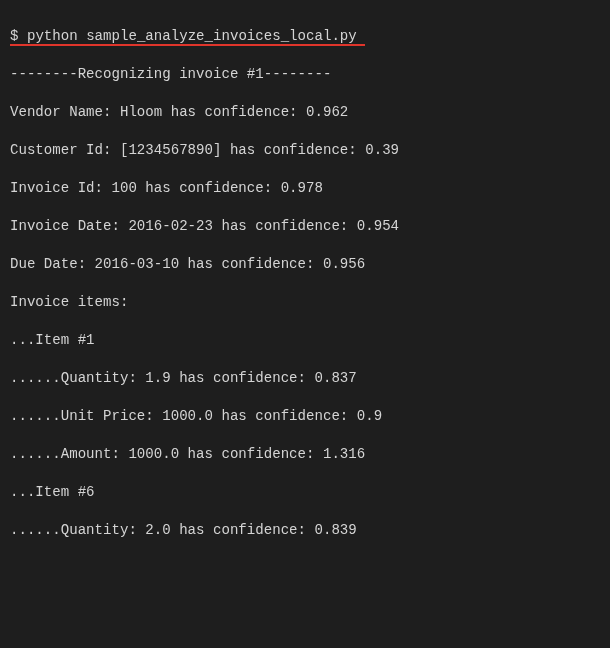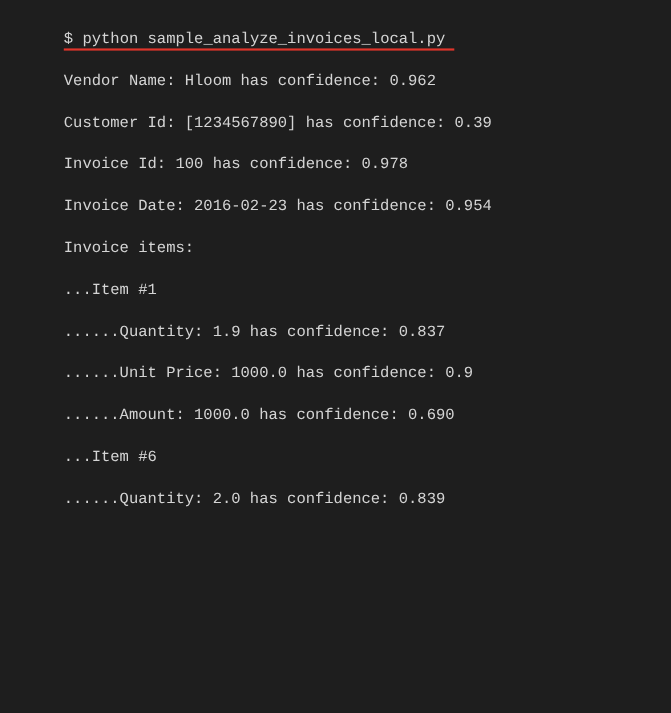--- a/index.html
+++ b/index.html
@@ -26,37 +26,38 @@
     color: #d4d4d4;
   }
   .underline {
     border-bottom: 2.5px solid #e0352b;
     padding-bottom: 0px;
     display: inline-block;
     line-height: 15px;
   }
   .line {
     display: block;
-    margin-left: 48px;
   }
 </style>
 </head>
 <body>
 
 <div class="terminal">
 <span class="line"><span class="underline"><span class="prompt-symbol">$</span> <span class="command">python sample_analyze_invoices_local.py</span> </span></span>
+<span class="line">--------Recognizing invoice #1--------</span>
 <span class="line">Vendor Name: Hloom has confidence: 0.962</span>
 <span class="line">Customer Id: [1234567890] has confidence: 0.39</span>
 <span class="line">Invoice Id: 100 has confidence: 0.978</span>
 <span class="line">Invoice Date: 2016-02-23 has confidence: 0.954</span>
+<span class="line">Due Date: 2016-03-10 has confidence: 0.956</span>
 <span class="line">Invoice items:</span>
 <span class="line">...Item #1</span>
 <span class="line">......Quantity: 1.9 has confidence: 0.837</span>
 <span class="line">......Unit Price: 1000.0 has confidence: 0.9</span>
-<span class="line">......Amount: 1000.0 has confidence: 0.690</span>
+<span class="line">......Amount: 1000.0 has confidence: 1.316</span>
 <span class="line">...Item #6</span>
 <span class="line">......Quantity: 2.0 has confidence: 0.839</span>
 
 
 
 
 
 
 
 

